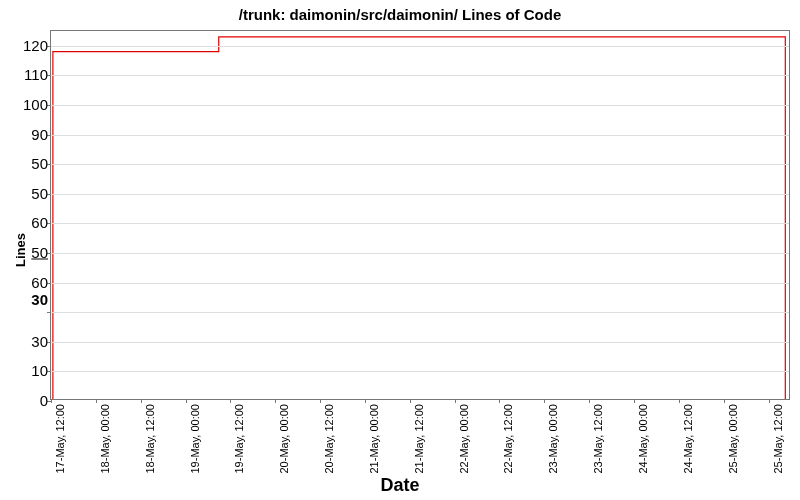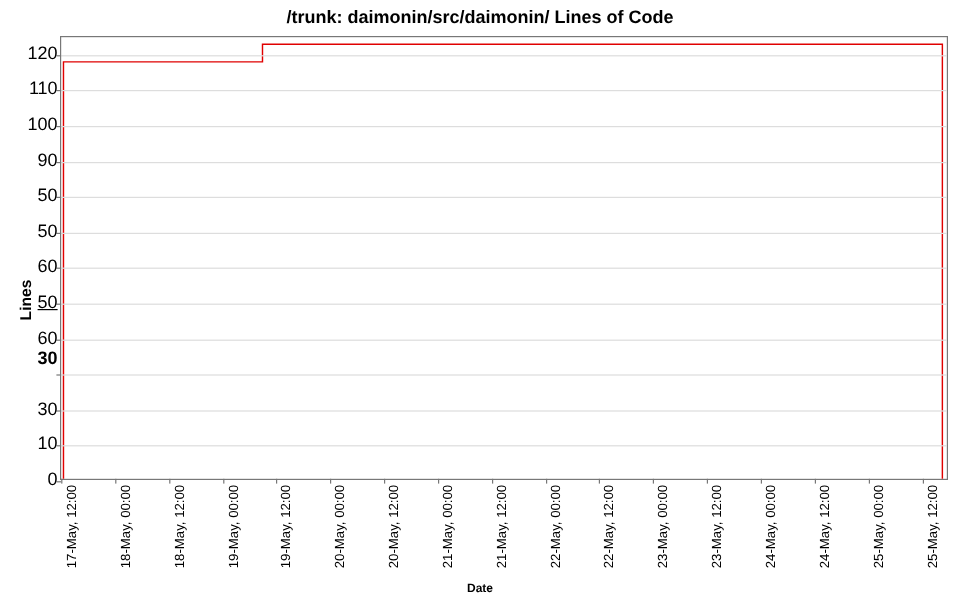--- a/index.html
+++ b/index.html
@@ -32,21 +32,21 @@
     font-size: 13px;
     color: #000;
   }
   .xlabel {
     position: absolute;
     bottom: 4px;
     left: 0;
     width: 100%;
     text-align: center;
     font-weight: bold;
-    font-size: 10px;
+    font-size: 18px;
     color: #000;
   }
   .plot {
     position: absolute;
     left: 50px;
     top: 30px;
     width: 740px;
     height: 370px;
     border: 1px solid #777;
     background: #fff;

